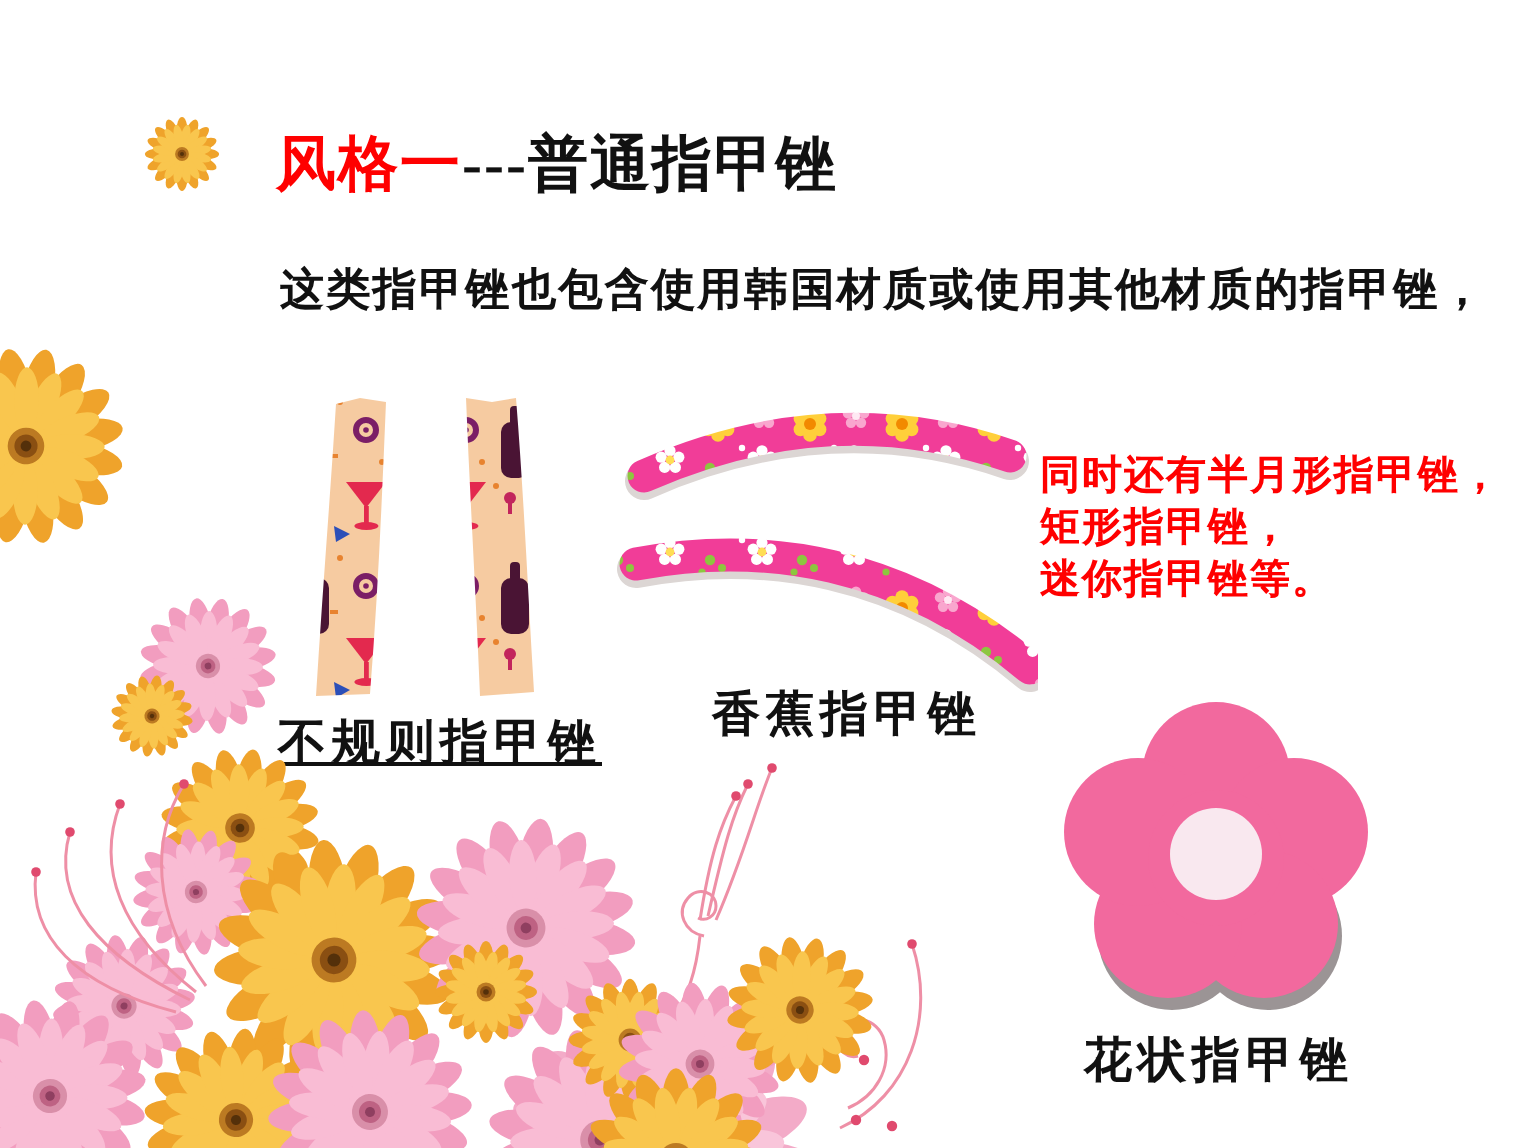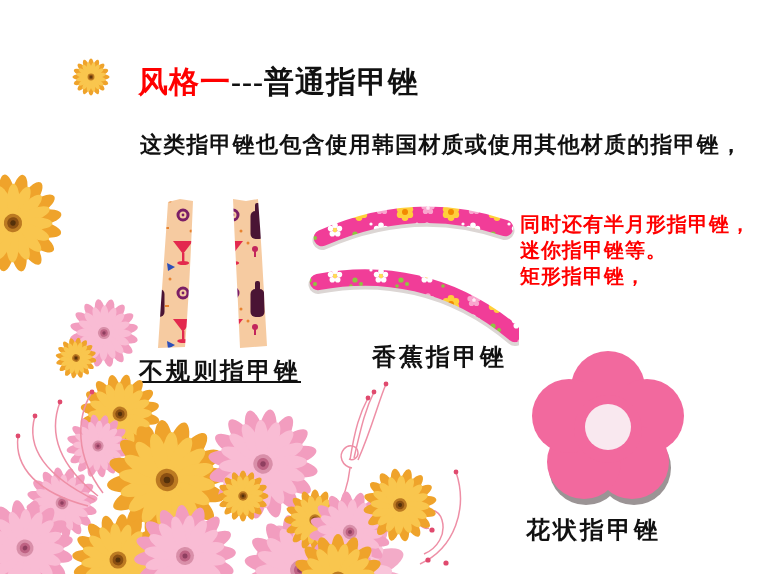--- a/index.html
+++ b/index.html
@@ -14,24 +14,24 @@
   .page-title .hl{color:var(--accent-red,#f00);}
   
   .intro{left:140px;top:131px;font-size:22px;font-weight:bold;line-height:28px;letter-spacing:1.2px;color:var(--text-black,#111);white-space:nowrap;}
   
   .irregular-img{left:145px;top:197px;width:150px;height:155px;}
   .banana-img{left:301px;top:200px;width:218px;height:148px;}
   .sponge-img{left:520px;top:350px;width:180px;height:164px;}
   
   .caption{font-size:24px;font-weight:bold;letter-spacing:3px;color:var(--text-black,#111);white-space:nowrap;}
   .cap-irregular{left:139px;top:355px;text-decoration:underline;}
-  .cap-banana{left:372px;top:341px;}
-  .cap-sponge{left:526px;top:514px;}
-  
-  .side-note{left:520px;top:211px;font-size:20px;font-weight:bold;line-height:26px;letter-spacing:1px;color:var(--accent-red,#f00);white-space:nowrap;}
+  .cap-banana{left:356px;top:341px;}
+  .cap-sponge{left:542px;top:514px;}
+  
+  .side-note{left:520px;top:225px;font-size:20px;font-weight:bold;line-height:26px;letter-spacing:1px;color:var(--accent-red,#f00);white-space:nowrap;}
   
   .flower-yellow-big{left:-40px;top:170px;width:106px;height:106px;}
   .flower-pink-mid{left:67px;top:296px;width:74px;height:74px;}
   .flower-yellow-small{left:54px;top:336px;width:44px;height:44px;}
   .cluster{left:0;top:368px;width:480px;height:206px;}
   .defs-holder{position:absolute;width:0;height:0;overflow:hidden;}
 </style>
 </head>
 <body>
 
@@ -164,22 +164,22 @@
     </defs>
     <path d="M21,38 Q114,-3 204,28" fill="none" stroke="#dcd6d4" stroke-width="19" stroke-linecap="round" transform="translate(0,2.5)"></path>
     <path d="M21,38 Q114,-3 204,28" fill="none" stroke="url(#banapat)" stroke-width="16.5" stroke-linecap="round"></path>
     <path d="M17,82 C80,70 150,80 214,134" fill="none" stroke="#dcd6d4" stroke-width="19" stroke-linecap="round" transform="translate(0,2.5)"></path>
     <path d="M17,82 C80,70 150,80 214,134" fill="none" stroke="url(#banapat)" stroke-width="16.5" stroke-linecap="round"></path>
   </svg>
   <div class="abs caption cap-banana">香蕉指甲锉</div>
 
   <div class="abs side-note">
     <div>同时还有半月形指甲锉，</div>
+    <div>矩形指甲锉，</div>
     <div>迷你指甲锉等。</div>
-    <div>矩形指甲锉，</div>
   </div>
 
   <svg class="abs sponge-img" viewBox="0 0 180 164">
     <g transform="translate(2,6)" fill="#9b9495">
       <circle cx="112" cy="112" r="37"></circle>
         <circle cx="64" cy="112" r="37"></circle>
         <circle cx="88" cy="79" r="30"></circle>
     </g>
     <g fill="#f2699e">
       <circle cx="88" cy="38" r="37"></circle>

